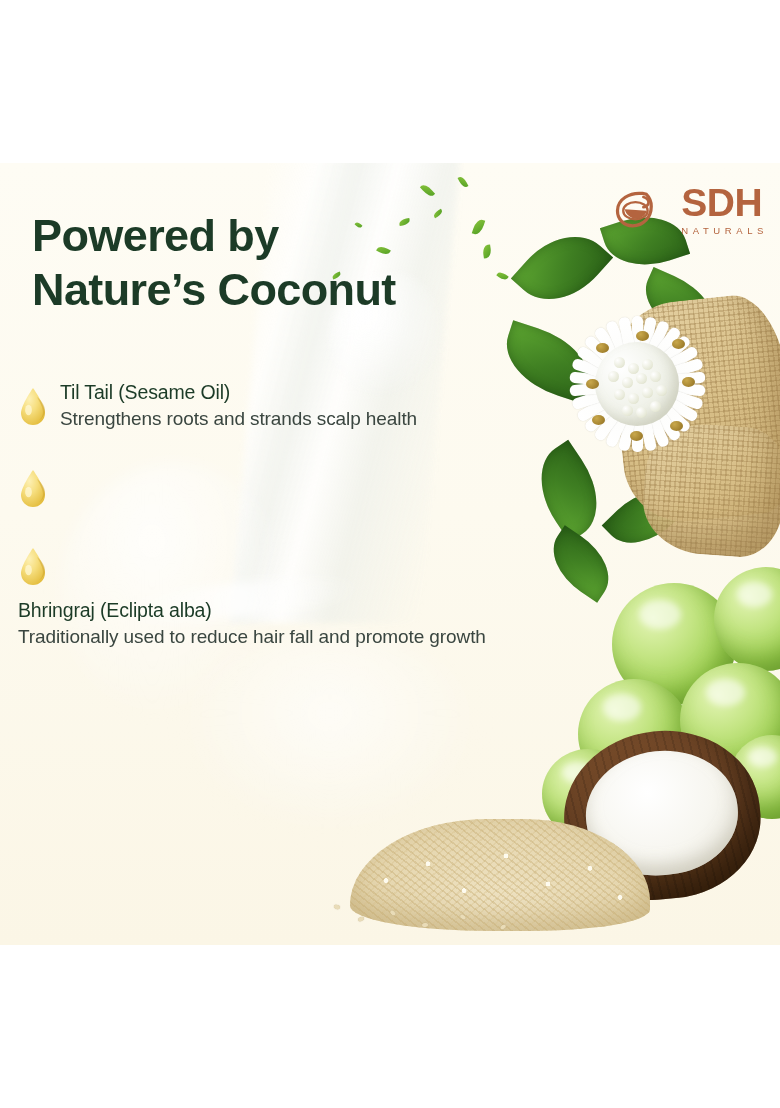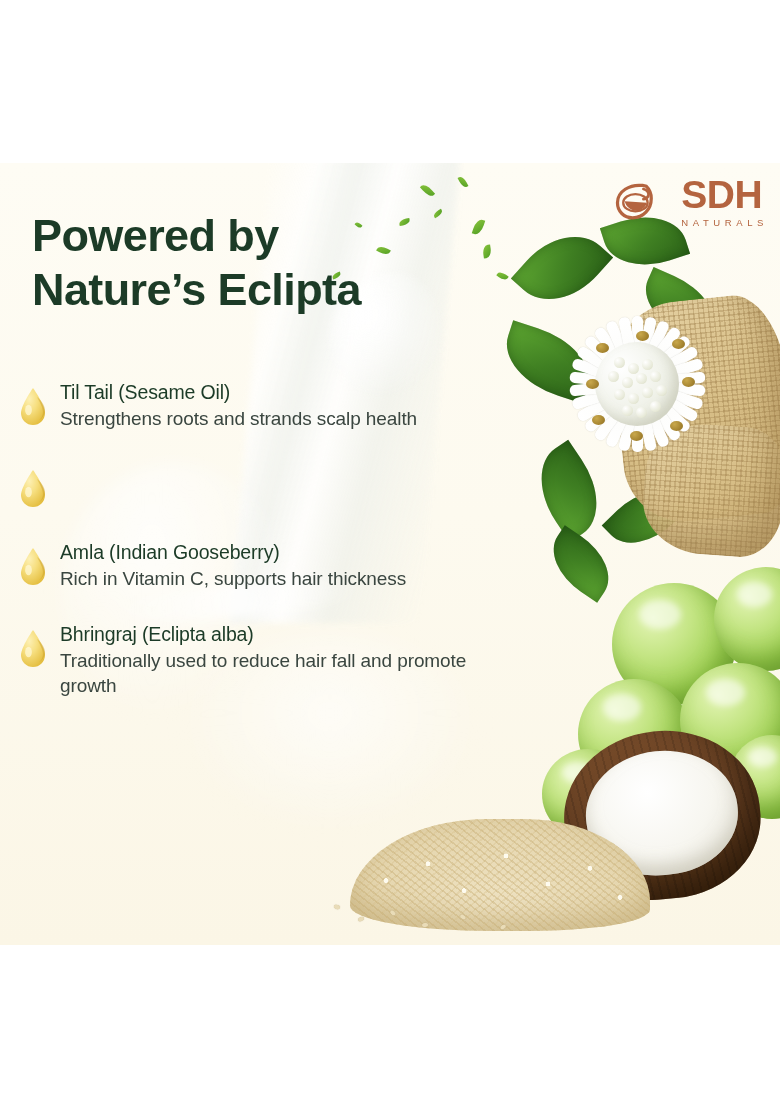--- a/index.html
+++ b/index.html
@@ -127,21 +127,21 @@
     font-weight: 700;
     letter-spacing: -0.6px;
     color: #1c3b27;
   }
 
   
   #logo {
     position: absolute;
     z-index: 8;
     right: 12px;
-    top: 14px;
+    top: 22px;
     display: flex;
     align-items: center;
     gap: 24px;
     justify-content: space-between;
   }
   #logo .mark { width: 46px; height: 46px; display:block; }
   #logo .wordmark { display: flex; flex-direction: column; align-items: stretch; }
   #logo .sdh {
     font-size: 39px;
     font-weight: 800;
@@ -165,21 +165,21 @@
     left: 18px;
     top: 218px;
     width: 480px;
   }
   .ingredient {
     display: flex;
     align-items: flex-start;
     gap: 12px;
     margin-bottom: 32px;
   }
-  .ingredient:last-child { margin-bottom: 16px; }
+  .ingredient:last-child { margin-bottom: 16px; flex-direction: column; }
   .drop-icon { flex: 0 0 auto; width: 30px; height: 40px; margin-top: 6px; }
   .ing-text { flex: 1 1 auto; }
   .ing-title {
     font-size: 19.5px;
     font-weight: 400;
     color: #1c3b27;
     line-height: 1.22;
     letter-spacing: -0.15px;
   }
   .ing-desc {
@@ -478,21 +478,21 @@
       <div class="sesame-scatter" style="left:-96px;top:742px;transform:rotate(18deg);"></div>
       <div class="sesame-scatter" style="left:-72px;top:754px;transform:rotate(-24deg);"></div>
       <div class="sesame-scatter" style="left:-40px;top:748px;transform:rotate(40deg);"></div>
       <div class="sesame-scatter" style="left:-8px;top:760px;transform:rotate(-10deg);"></div>
       <div class="sesame-scatter" style="left:30px;top:752px;transform:rotate(26deg);"></div>
       <div class="sesame-scatter" style="left:70px;top:762px;transform:rotate(-34deg);"></div>
     </div>
 
     <div id="headline">
       <span class="line">Powered by</span>
-      <span class="line">Nature’s Eclipta</span>
+      <span class="line">Nature’s Coconut</span>
     </div>
 
     <div id="logo">
       <svg class="mark" viewBox="0 0 64 64">
         <path d="M44 9C26 7 9 17 9 33c0 12 9 21 21 21 15 0 26-12 26-27 0-7-3-13-7-17z" fill="none" stroke="#b4643f" stroke-width="4.5" stroke-linecap="round"></path>
         <path d="M17 33c0-7 8-12 17-12s17 5 17 12-8 12-17 12-17-5-17-12z" fill="none" stroke="#b4643f" stroke-width="3.2"></path>
         <path d="M19 31c2 8 9 13 16 13s13-4 15-11z" fill="#b4643f"></path>
         <path d="M45 14c5 1 8 5 7 9-1 3-4 5-7 5" fill="none" stroke="#b4643f" stroke-width="3.6" stroke-linecap="round"></path>
       </svg>
       <span class="wordmark">
@@ -525,31 +525,20 @@
       <div class="ingredient">
         <svg class="drop-icon" viewBox="0 0 30 40">
           <path d="M15 1C15 1 3 18 3 26a12 12 0 0 0 24 0C27 18 15 1 15 1z" fill="url(#dg1)"></path>
           <ellipse cx="10.5" cy="23" rx="3.4" ry="5.2" fill="#fff8d6" opacity=".75"></ellipse>
           <path d="M19 10c3 5 6 11 6 15a10 10 0 0 1-4 8c4-2 6-6 6-10 0-5-5-11-8-13z" fill="#c9a02c" opacity=".45"></path>
         </svg>
         <div class="ing-text">
         </div>
       </div>
 
-      <div class="ingredient">
-        <svg class="drop-icon" viewBox="0 0 30 40">
-          <path d="M15 1C15 1 3 18 3 26a12 12 0 0 0 24 0C27 18 15 1 15 1z" fill="url(#dg1)"></path>
-          <ellipse cx="10.5" cy="23" rx="3.4" ry="5.2" fill="#fff8d6" opacity=".75"></ellipse>
-          <path d="M19 10c3 5 6 11 6 15a10 10 0 0 1-4 8c4-2 6-6 6-10 0-5-5-11-8-13z" fill="#c9a02c" opacity=".45"></path>
-        </svg>
-        <div class="ing-text">
-          <div class="ing-title">Amla (Indian Gooseberry)</div>
-          <div class="ing-desc">Rich in Vitamin C, supports hair thickness</div>
-        </div>
-      </div>
 
       <div class="ingredient">
         <svg class="drop-icon" viewBox="0 0 30 40">
           <path d="M15 1C15 1 3 18 3 26a12 12 0 0 0 24 0C27 18 15 1 15 1z" fill="url(#dg1)"></path>
           <ellipse cx="10.5" cy="23" rx="3.4" ry="5.2" fill="#fff8d6" opacity=".75"></ellipse>
           <path d="M19 10c3 5 6 11 6 15a10 10 0 0 1-4 8c4-2 6-6 6-10 0-5-5-11-8-13z" fill="#c9a02c" opacity=".45"></path>
         </svg>
         <div class="ing-text">
           <div class="ing-title">Bhringraj (Eclipta alba)</div>
           <div class="ing-desc">Traditionally used to reduce hair fall and promote growth</div>

